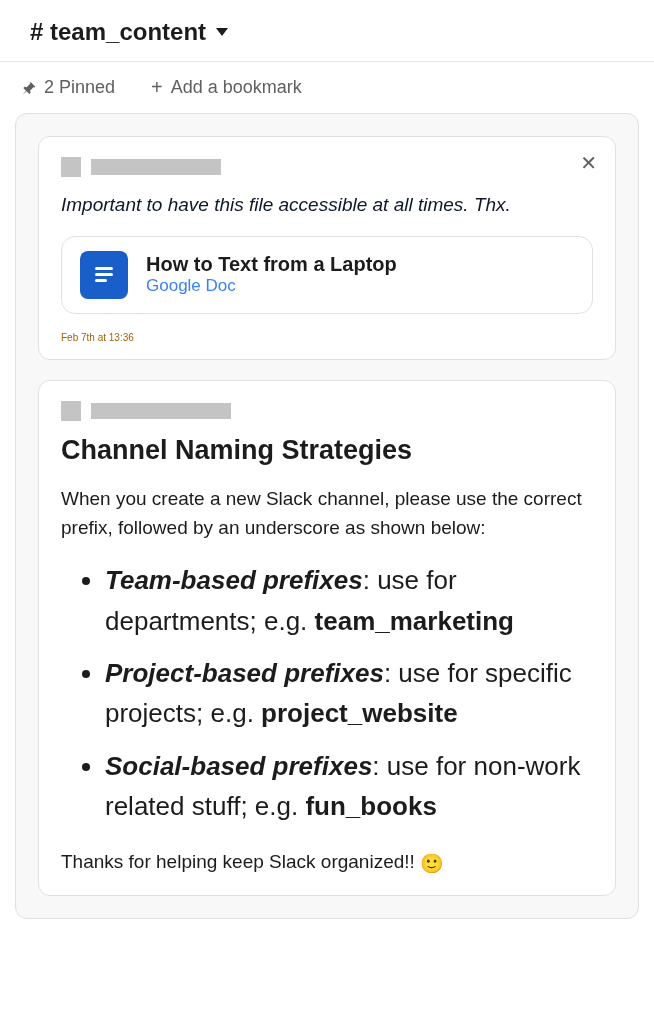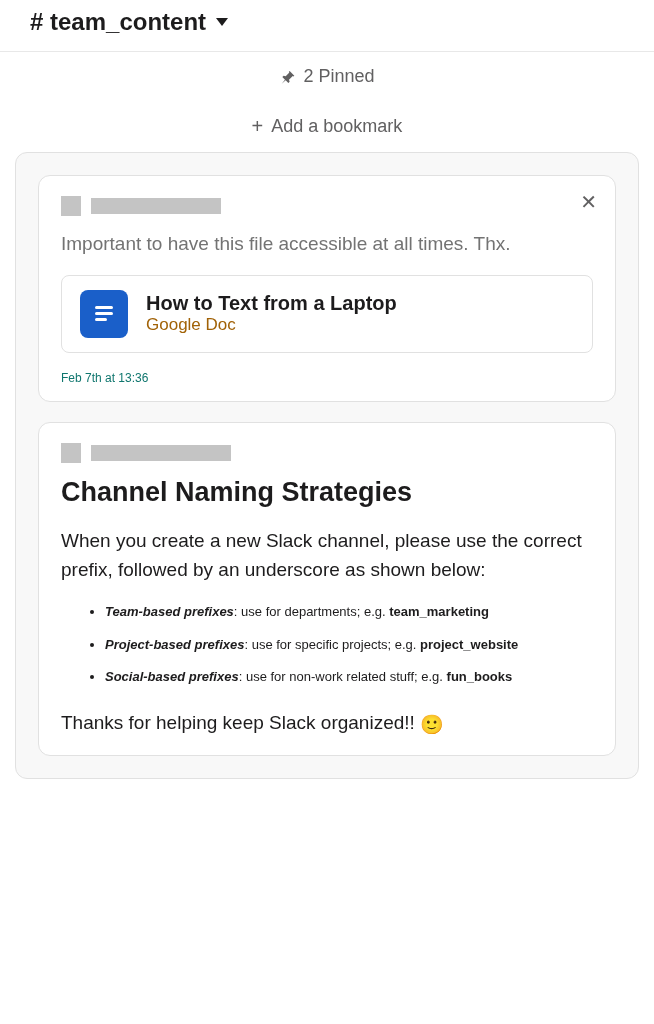--- a/index.html
+++ b/index.html
@@ -3,21 +3,21 @@
   <meta charset="utf-8">
   <style>
     * { box-sizing: border-box; margin: 0; padding: 0; }
     body {
       font-family: -apple-system, BlinkMacSystemFont, "Segoe UI", Helvetica, Arial, sans-serif;
       background: #ffffff;
       width: 654px;
       color: #1d1c1d;
     }
     .header {
-      padding: 8px 30px 15px;
+      padding: 18px 30px 15px;
     }
     .channel-title {
       font-size: 24px;
       font-weight: 900;
       display: flex;
       align-items: center;
       gap: 8px;
       cursor: pointer;
     }
     .chevron-down {
@@ -29,24 +29,23 @@
       border-top: 8px solid #1d1c1d;
       margin-left: 2px;
     }
     .divider-top {
       border-bottom: 1px solid #e8e8e8;
     }
     .toolbar {
       padding: 14px 20px;
       display: flex;
       align-items: center;
-      gap: 28px;
+      gap: 36px;
       color: #616061;
       font-size: 18px;
-      flex-direction: column;
     }
     .toolbar-item {
       display: flex;
       align-items: center;
       gap: 8px;
       cursor: pointer;
     }
     .pin-icon {
       width: 16px;
       height: 16px;
@@ -96,26 +95,27 @@
     }
     .redacted-bar {
       height: 16px;
       background: #c4c4c4;
     }
     .bar-w1 { width: 130px; }
     .bar-w2 { width: 140px; }
     .message-text {
       font-size: 19px;
       line-height: 1.5;
-      color: #737373;
+      color: #0f172a;
       margin-bottom: 16px;
+      font-style: italic;
     }
     .attachment {
       border: 1px solid #e1e1e1;
-      border-radius: 8px;
+      border-radius: 14px;
       padding: 14px 18px;
       display: flex;
       align-items: center;
       gap: 18px;
       margin-bottom: 18px;
       cursor: pointer;
     }
     .doc-icon {
       width: 48px;
       height: 48px;
@@ -140,43 +140,43 @@
     .doc-line1 { width: 18px; }
     .doc-line2 { width: 18px; }
     .doc-line3 { width: 12px; }
     .attachment-title {
       font-size: 20px;
       font-weight: 800;
       color: #1d1c1d;
     }
     .attachment-sub {
       font-size: 17px;
+      color: #3b82f6;
+    }
+    .timestamp {
+      font-size: 10px;
       color: #a16207;
-    }
-    .timestamp {
-      font-size: 12px;
-      color: #0f766e;
     }
     .section-heading {
       font-size: 27px;
       font-weight: 800;
       margin-bottom: 18px;
     }
     .body-text {
       font-size: 19px;
       line-height: 1.55;
       margin-bottom: 18px;
     }
     ul.prefix-list {
       list-style: disc;
       padding-left: 44px;
       margin-bottom: 22px;
     }
     ul.prefix-list li {
-      font-size: 13px;
+      font-size: 26px;
       line-height: 1.55;
       margin-bottom: 12px;
     }
     .bi { font-style: italic; font-weight: 700; }
     .b { font-weight: 700; }
     .emoji {
       display: inline-block;
       font-size: 19px;
       vertical-align: -2px;
     }

